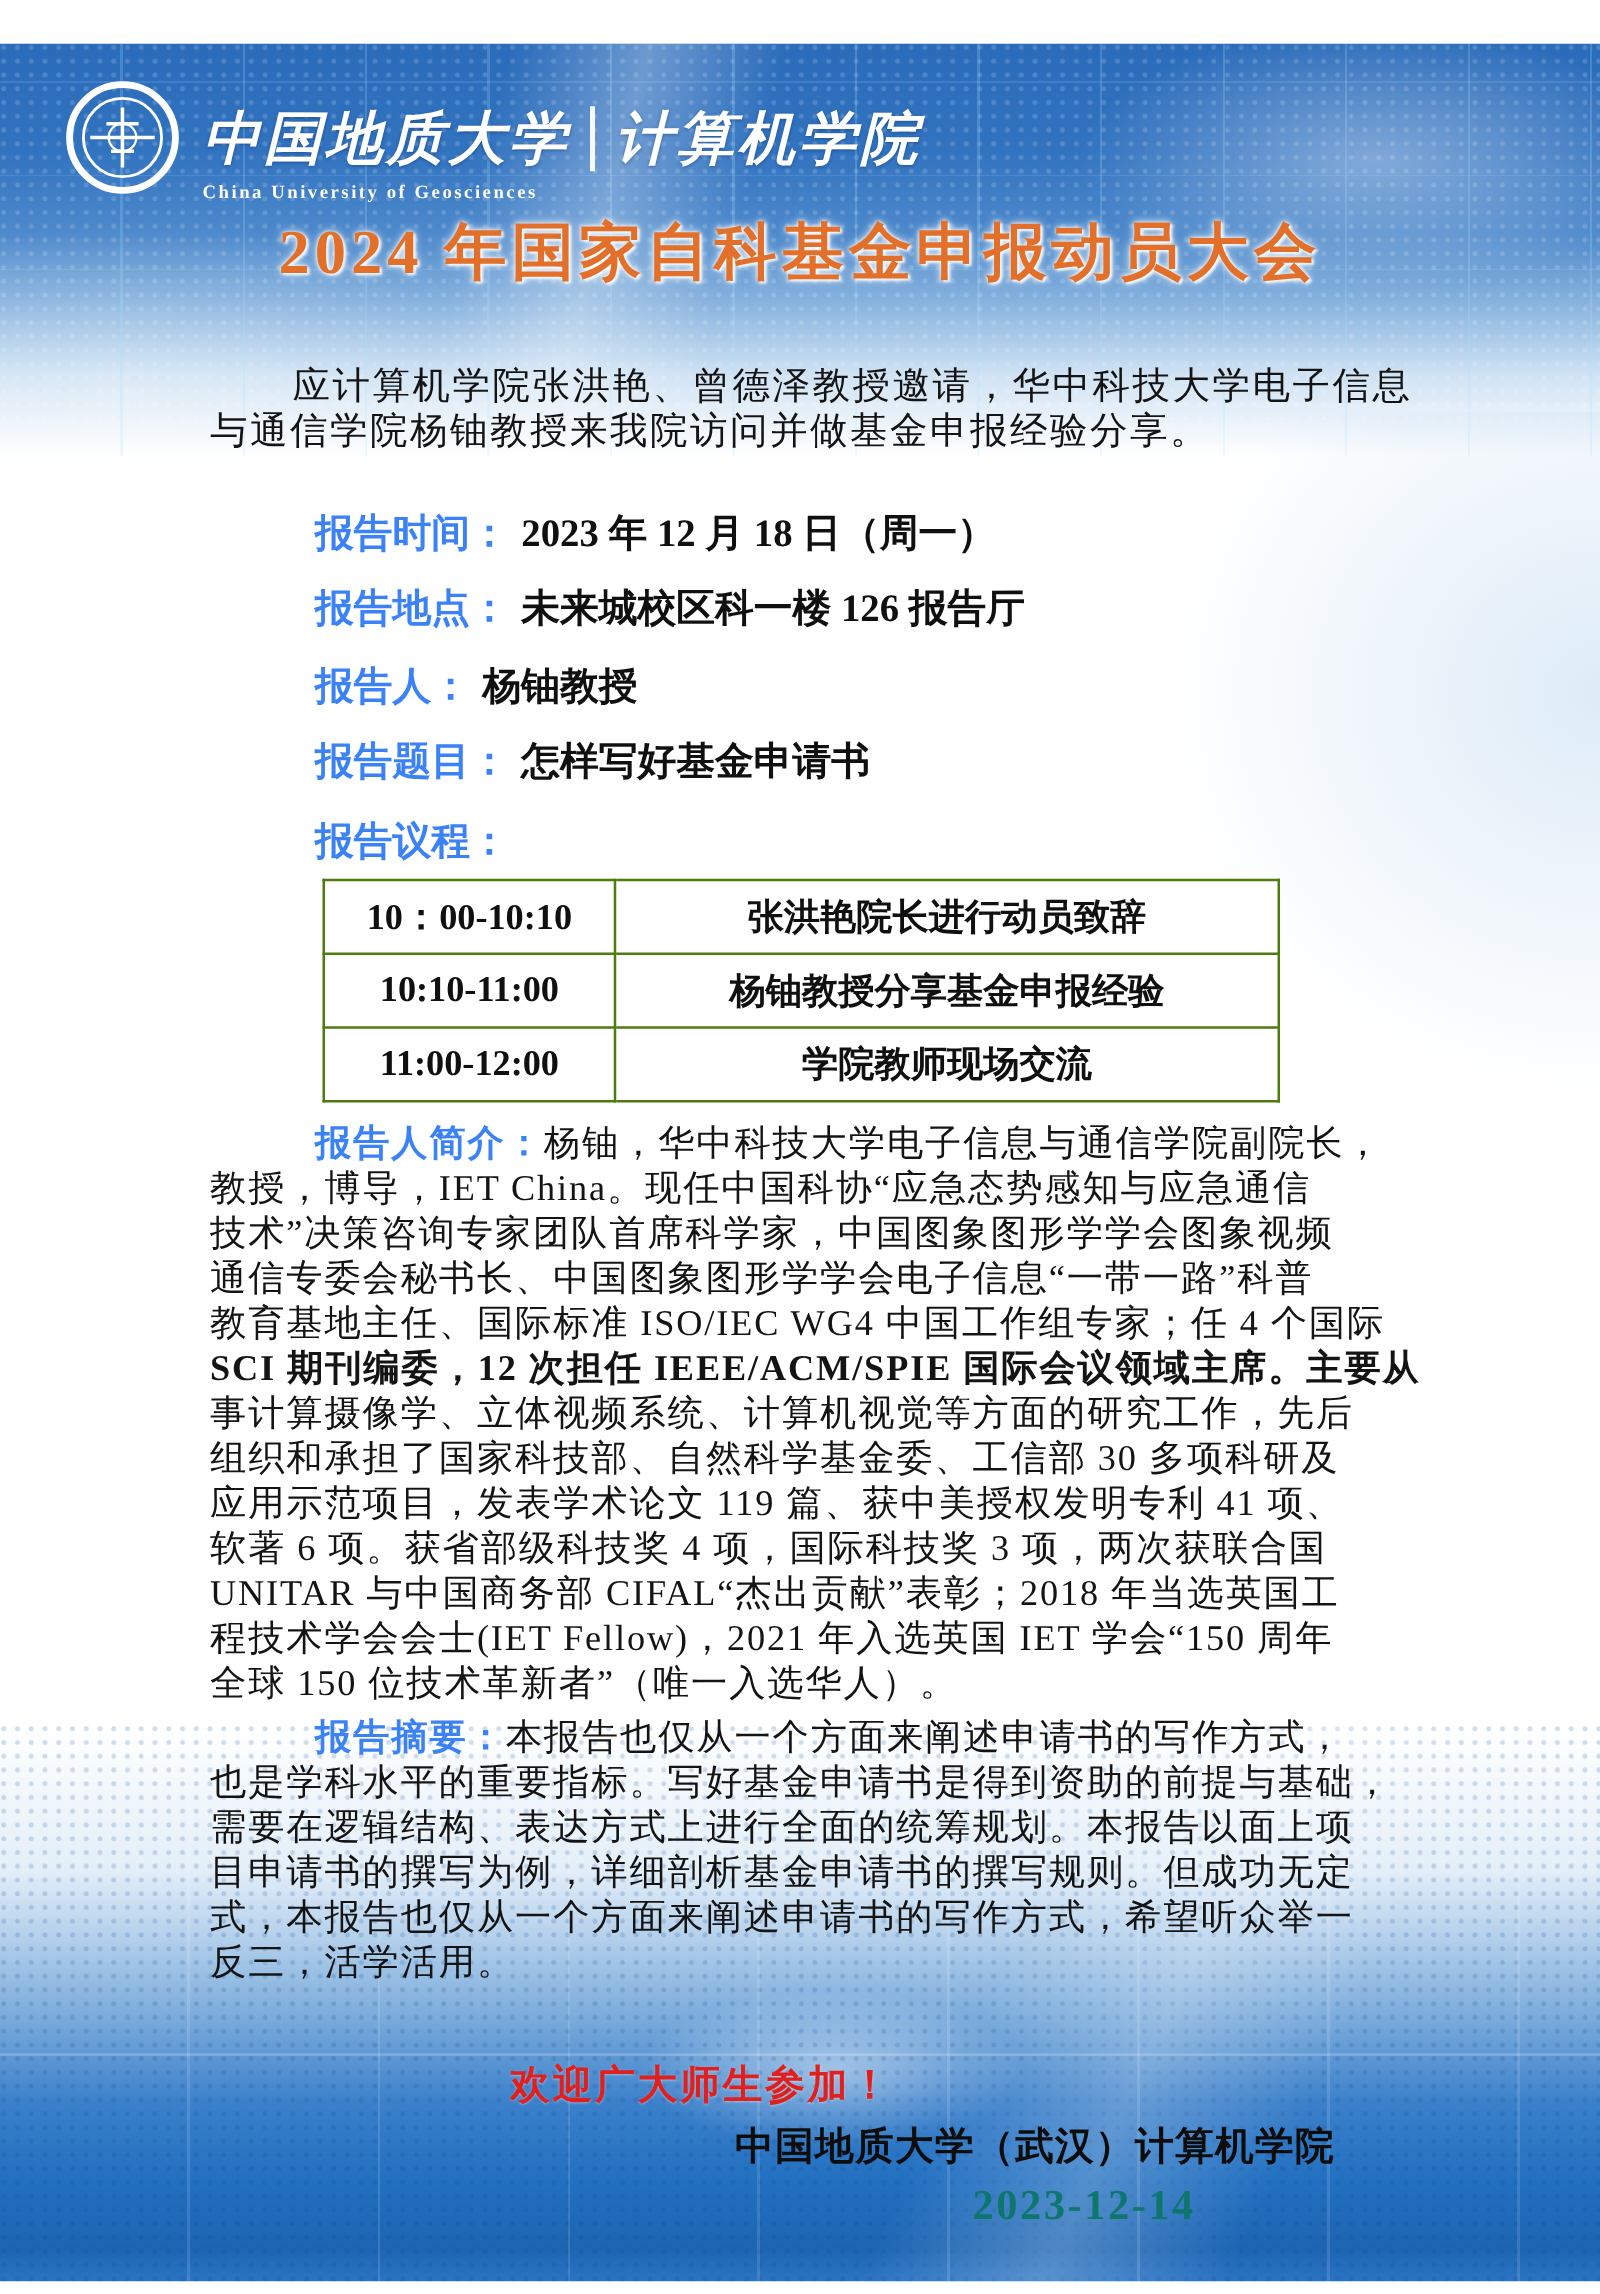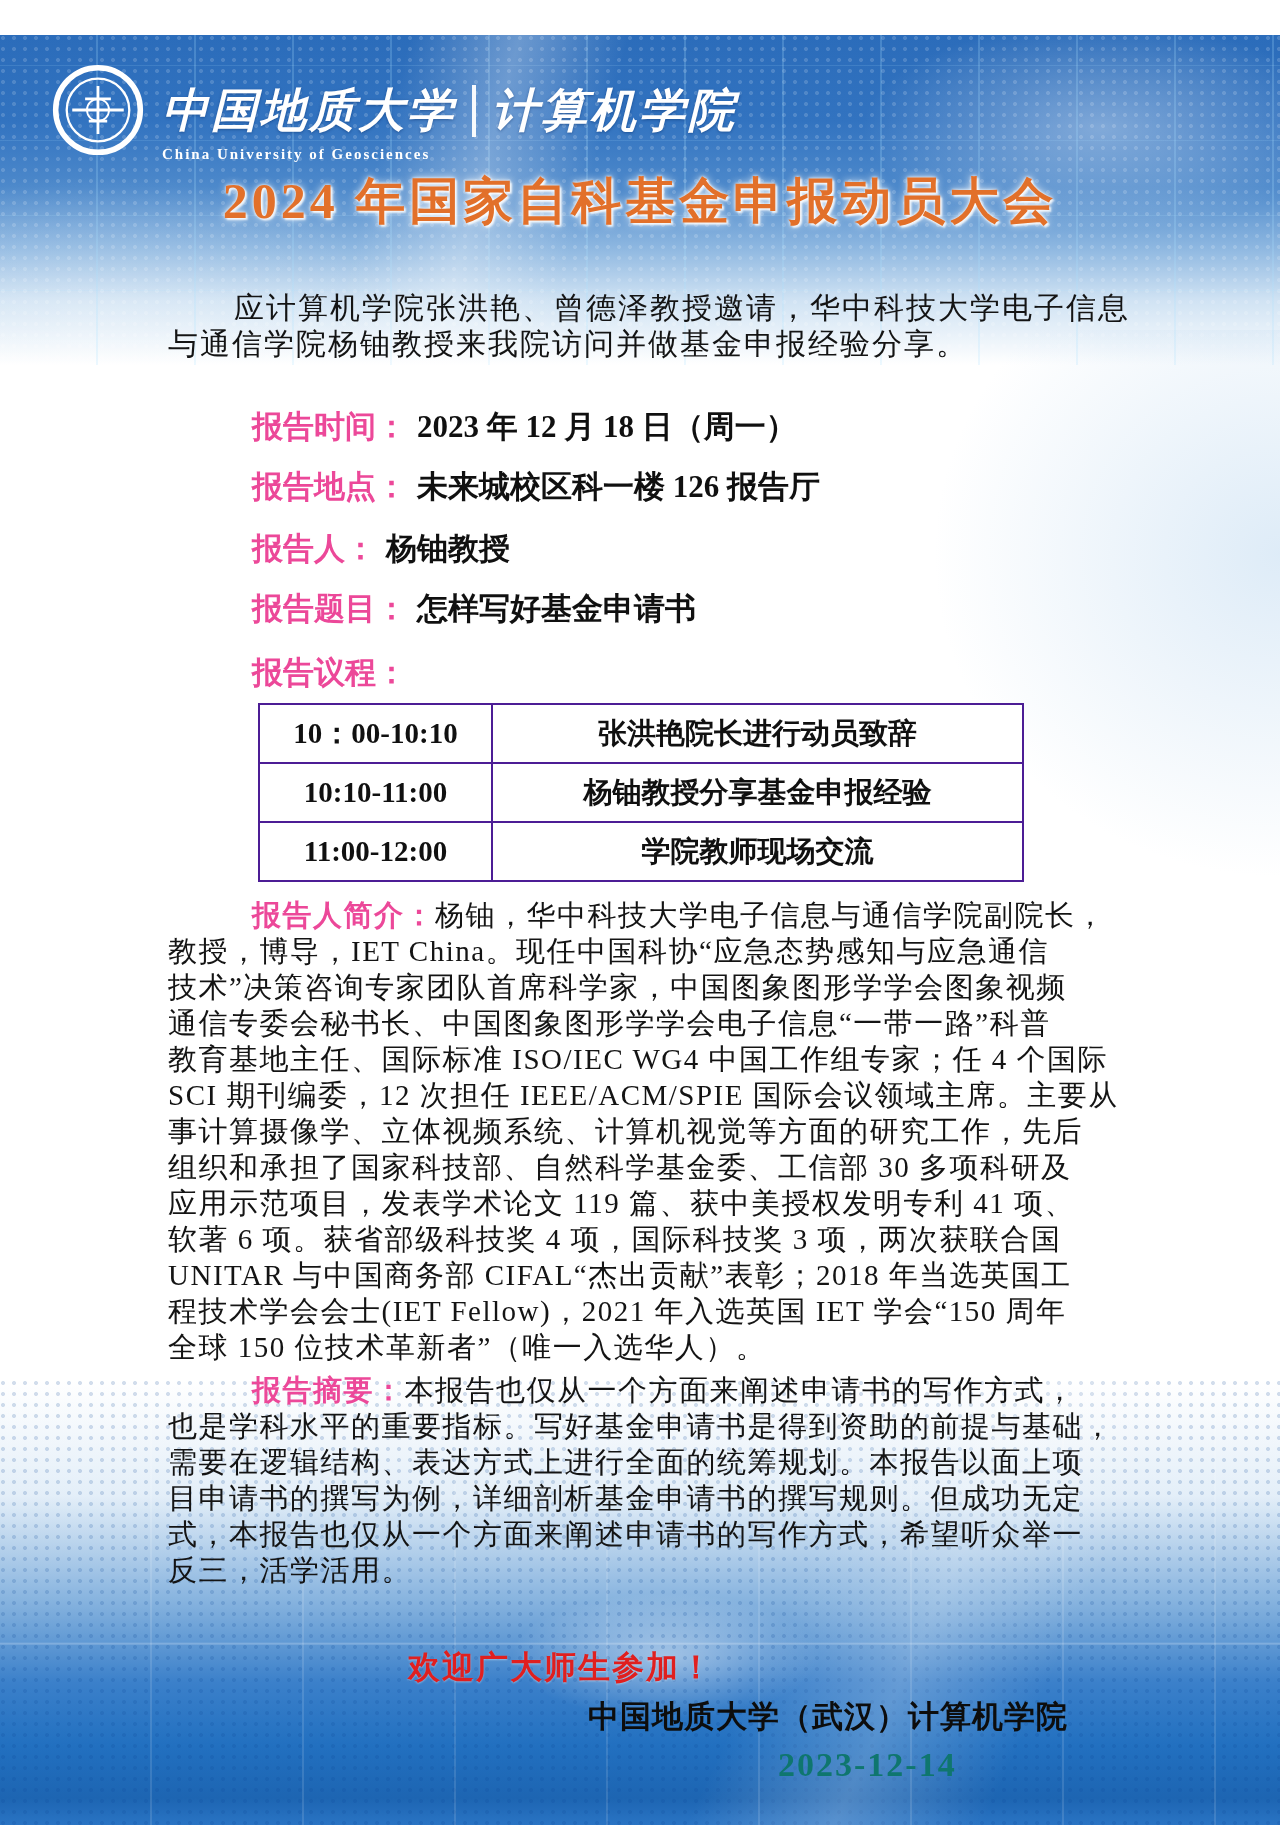--- a/index.html
+++ b/index.html
@@ -72,29 +72,29 @@
     color:#e2702a;
     text-shadow:0 0 3px #ffffff, 0 0 8px rgba(255,255,255,.95), 2px 2px 2px rgba(255,255,255,.8);
   }
   
   .intro-line {
     position:absolute; left:168px; width:960px; font-size:30px; letter-spacing:2px;
     white-space:nowrap; color:#141414;
   }
   .indent { padding-left:66px; }
   .info-row { position:absolute; left:252px; font-size:31px; font-weight:bold; white-space:nowrap; }
-  .label-blue { color:#ec4899; }
+  .label-blue { color:#3b82f6; }
   .info-row .value { color:#101010; margin-left:10px; }
   
   .agenda-table {
     position:absolute; left:258px; top:703px; width:766px;
     border-collapse:collapse; table-layout:fixed;
   }
   .agenda-table td {
-    border:2px solid #4c1d95; height:55px; text-align:center; vertical-align:middle;
+    border:2px solid #4d7c0f; height:55px; text-align:center; vertical-align:middle;
     font-size:29px; font-weight:bold; color:#101010; background:rgba(255,255,255,.85);
   }
   .col-time { width:229px; }
   
   .body-line {
     position:absolute; left:168px; width:960px; height:36px; line-height:36px;
     font-size:29px; letter-spacing:1.5px; white-space:nowrap; color:#141414;
   }
   .body-line .label-blue { font-weight:bold; }
   .lead-indent { padding-left:84px; }
@@ -178,21 +178,21 @@
     </tbody>
   </table>
 
   <div class="body-line lead-indent" style="top:897px;">
     <span class="label-blue">报告人简介：</span><span>杨铀，华中科技大学电子信息与通信学院副院长，</span>
   </div>
   <div class="body-line" style="top:933px;">教授，博导，IET China。现任中国科协“应急态势感知与应急通信</div>
   <div class="body-line" style="top:969px;">技术”决策咨询专家团队首席科学家，中国图象图形学学会图象视频</div>
   <div class="body-line" style="top:1005px;">通信专委会秘书长、中国图象图形学学会电子信息“一带一路”科普</div>
   <div class="body-line" style="top:1041px;">教育基地主任、国际标准 ISO/IEC WG4 中国工作组专家；任 4 个国际</div>
-  <div class="body-line" style="top:1077px;">SCI 期刊编委，12 次担任 IEEE/ACM/SPIE 国际会议领域主席。主要从</div>
+  <div class="body-line" style="top:1077px;font-weight:bold;">SCI 期刊编委，12 次担任 IEEE/ACM/SPIE 国际会议领域主席。主要从</div>
   <div class="body-line" style="top:1113px;">事计算摄像学、立体视频系统、计算机视觉等方面的研究工作，先后</div>
   <div class="body-line" style="top:1149px;">组织和承担了国家科技部、自然科学基金委、工信部 30 多项科研及</div>
   <div class="body-line" style="top:1185px;">应用示范项目，发表学术论文 119 篇、获中美授权发明专利 41 项、</div>
   <div class="body-line" style="top:1221px;">软著 6 项。获省部级科技奖 4 项，国际科技奖 3 项，两次获联合国</div>
   <div class="body-line" style="top:1257px;">UNITAR 与中国商务部 CIFAL“杰出贡献”表彰；2018 年当选英国工</div>
   <div class="body-line" style="top:1293px;">程技术学会会士(IET Fellow)，2021 年入选英国 IET 学会“150 周年</div>
   <div class="body-line" style="top:1329px;">全球 150 位技术革新者”（唯一入选华人）。</div>
 
   <div class="body-line lead-indent" style="top:1372px;">
     <span class="label-blue">报告摘要：</span><span>本报告也仅从一个方面来阐述申请书的写作方式，</span>

